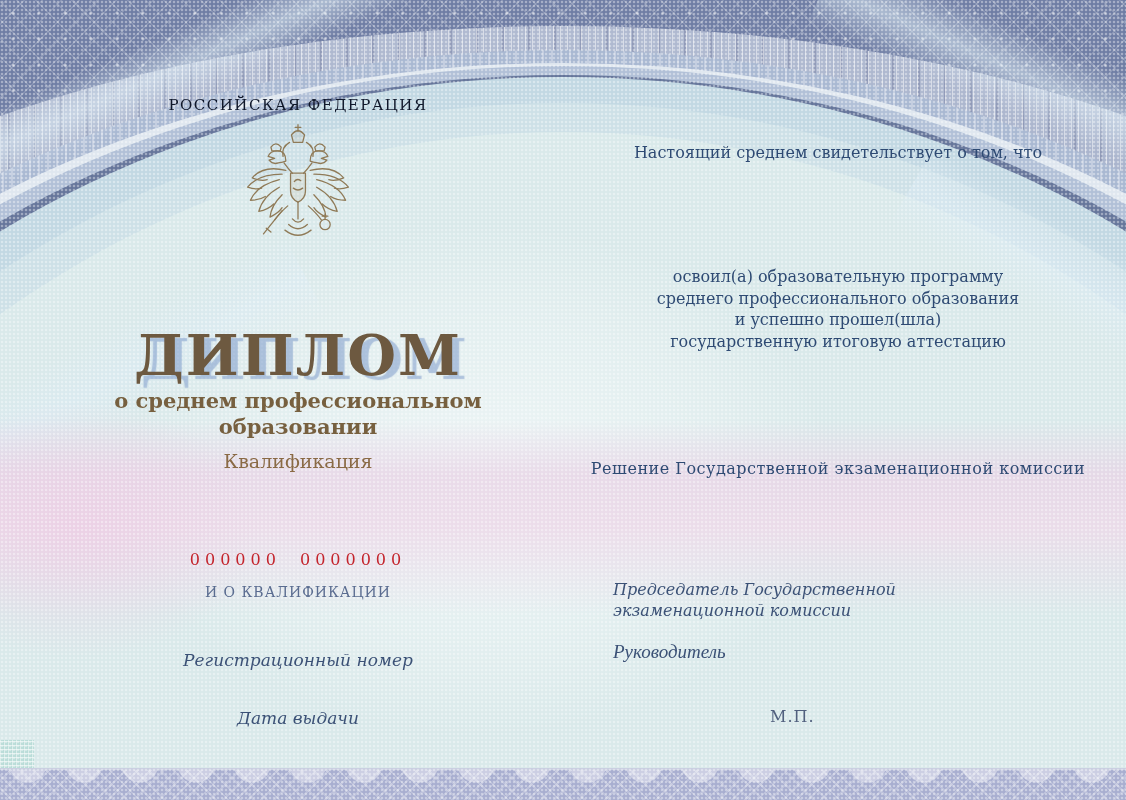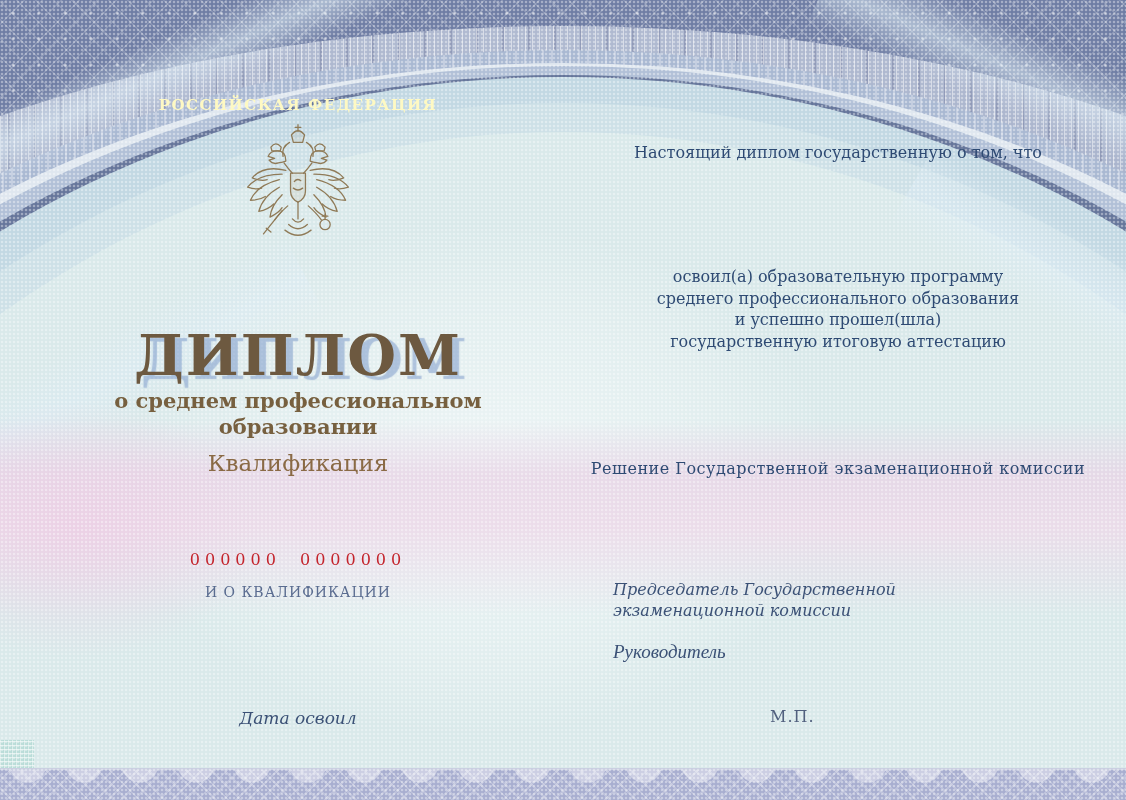--- a/index.html
+++ b/index.html
@@ -61,29 +61,29 @@
     background-image:repeating-linear-gradient(0deg, rgba(255,255,255,.5) 0 1px, transparent 1px 4px),
                      repeating-linear-gradient(90deg, rgba(255,255,255,.5) 0 1px, transparent 1px 4px);}
   .texture{
     left:0;top:0;width:1126px;height:800px;z-index:12;
     background-image:radial-gradient(circle, rgba(255,255,255,.38) .8px, rgba(255,255,255,0) 1.7px);
     background-size:4px 4px;
   }
   
   .txt{position:absolute;z-index:20;}
   .center{text-align:center;}
-  .country{left:148px;top:96px;width:300px;font-size:15px;font-weight:bold;
-    letter-spacing:1.5px;color:#fef9c3;}
+  .country{left:148px;top:96px;width:300px;font-size:15px;font-weight:normal;
+    letter-spacing:1.5px;color:#0f172a;}
   .emblem{left:228px;top:120px;width:140px;height:140px;z-index:20;}
   .diplom{left:48px;top:322px;width:500px;font-size:56px;font-weight:bold;
     letter-spacing:2px;color:#6d5940;
     text-shadow:7px 4px 1px rgba(125,155,202,.55);}
   .subtitle{left:48px;top:388px;width:500px;font-size:21px;font-weight:bold;
     color:#77603f;line-height:26px;}
-  .qual{left:48px;top:450px;width:500px;font-size:23px;color:#8a6a45;}
+  .qual{left:48px;top:450px;width:500px;font-size:19px;color:#8a6a45;}
   .serial{left:48px;top:550px;width:500px;font-size:16px;font-weight:normal;
     color:#c4242c;letter-spacing:5px;word-spacing:9px;}
   .doctype{left:48px;top:583px;width:500px;font-size:14px;color:#5a6c90;
     letter-spacing:1px;line-height:19px;}
   .it{font-style:italic;color:#3b5176;}
   .reg{left:48px;top:650px;width:500px;font-size:17px;}
   .issued{left:48px;top:708px;width:500px;font-size:17px;}
   .rcol{color:#2e4a73;font-size:16px;}
   .statement{left:560px;top:143px;width:556px;}
   .program{left:560px;top:266px;width:556px;line-height:21.5px;}
@@ -170,24 +170,25 @@
   </div>
 
   <div class="txt center qual">Квалификация</div>
 
   <div class="txt center serial">000000 0000000</div>
 
   <div class="txt center doctype">
     <div>И О КВАЛИФИКАЦИИ</div>
   </div>
 
-
-  <div class="txt center it issued">Дата освоил</div>
-
-  <div class="txt center rcol statement">Настоящий диплом государственную о том, что</div>
+  <div class="txt center it reg">Регистрационный номер</div>
+
+  <div class="txt center it issued">Дата выдачи</div>
+
+  <div class="txt center rcol statement">Настоящий среднем свидетельствует о том, что</div>
 
   <div class="txt center rcol program">
     <div>освоил(а) образовательную программу</div>
     <div>среднего профессионального образования</div>
     <div>и успешно прошел(шла)</div>
     <div>государственную итоговую аттестацию</div>
   </div>
 
   <div class="txt it chairman">
     <div>Председатель Государственной</div>

